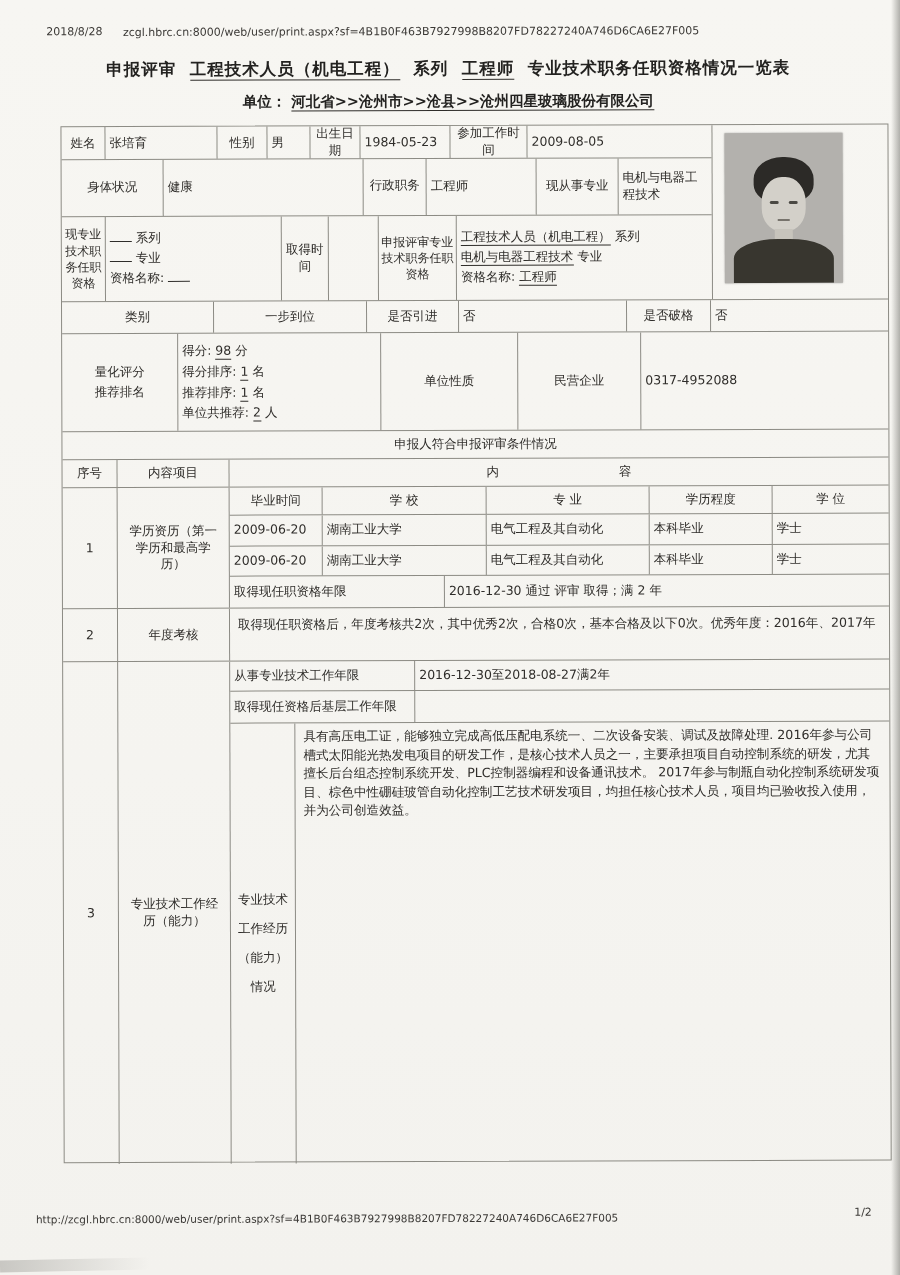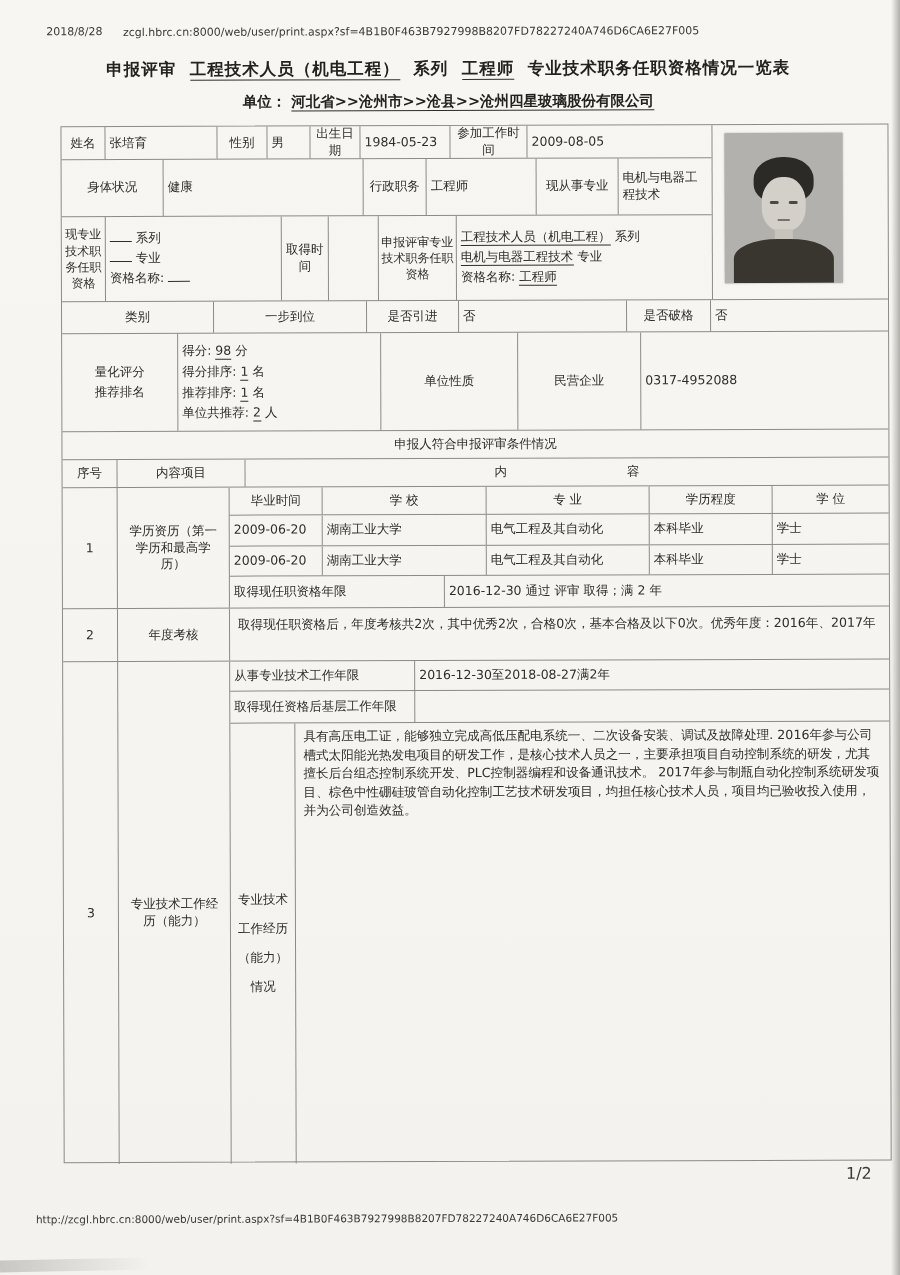--- a/index.html
+++ b/index.html
@@ -46,21 +46,21 @@
   .photo .face{position:absolute;left:50%;top:44px;transform:translateX(-50%);width:44px;height:54px;
     background:#d3d0c9;border-radius:46% 46% 42% 42%;}
   .photo .eye{position:absolute;top:24px;width:9px;height:2.5px;background:#4a4843;border-radius:2px;}
   .photo .eye.l{left:8px;} .photo .eye.r{right:8px;}
   .photo .mouth{position:absolute;bottom:10px;left:50%;transform:translateX(-50%);width:12px;height:2px;background:#77736c;}
   .photo .shirt{position:absolute;bottom:0;left:50%;transform:translateX(-50%);width:100px;height:44px;
     background:#38362f;border-radius:44% 44% 0 0;}
   .photo .neck{position:absolute;bottom:40px;left:50%;transform:translateX(-50%);width:18px;height:14px;background:#c7c4bc;}
 
   .ftr-url{position:absolute;left:34px;top:1212px;font-size:10.5px;color:#3b3936;}
-  .ftr-page{position:absolute;right:30px;top:1165px;font-size:16px;color:#3b3936;}
+  .ftr-page{position:absolute;right:30px;top:1207px;font-size:11px;color:#3b3936;}
 
   .para{font-size:12.6px;line-height:18.5px;text-align:left;}
 </style>
 </head>
 <body>
 
 <div class="page">
   <div class="tilt">
 
     <div class="hdr-date">2018/8/28</div>
@@ -89,21 +89,21 @@
             <div class="cell" style="width:50px;">性别</div>
             <div class="cell left" style="width:43px;">男</div>
             <div class="cell" style="width:50px;padding:2px 1px;">出生日期</div>
             <div class="cell left" style="width:90px;">1984-05-23</div>
             <div class="cell" style="width:77px;padding:2px 1px;">参加工作时间</div>
             <div class="cell left" style="flex:1;">2009-08-05</div>
           </div>
           <div class="row" style="height:57px;">
             <div class="cell" style="width:102px;">身体状况</div>
             <div class="cell left" style="width:200px;">健康</div>
-            <div class="cell" style="width:63px;padding:2px 1px;">行政职务</div>
+            <div class="cell" style="width:63px;padding:2px 1px;font-family:Liberation Mono, monospace;">行政职务</div>
             <div class="cell left" style="width:110px;">工程师</div>
             <div class="cell" style="width:82px;padding:2px 1px;">现从事专业</div>
             <div class="cell left" style="flex:1;">电机与电器工程技术</div>
           </div>
           <div class="row" style="height:85px;">
             <div class="cell small" style="width:44px;padding:2px 2px;">现专业技术职务任职资格</div>
             <div class="cell left" style="width:176px;">
               <div class="stack">
                 <span><span class="blank-u"></span><span>系列</span></span>
                 <span><span class="blank-u"></span><span>专业</span></span>
@@ -164,21 +164,21 @@
         <div class="cell" style="width:123px;">民营企业</div>
         <div class="cell left" style="flex:1;">0317-4952088</div>
       </div>
 
       <div class="band" style="height:28px;">
         <div class="cell" style="flex:1;">申报人符合申报评审条件情况</div>
       </div>
 
       <div class="band" style="height:28px;">
         <div class="cell" style="width:55px;">序号</div>
-        <div class="cell" style="width:128px;">内容项目</div>
+        <div class="cell" style="width:112px;">内容项目</div>
         <div class="cell" style="flex:1;gap:120px;">
           <span>内</span>
           <span>容</span>
         </div>
       </div>
 
       <div class="band" style="height:121px;">
         <div class="cell" style="width:55px;">1</div>
         <div class="cell" style="width:112px;padding:2px 6px;">学历资历（第一学历和最高学历）</div>
         <div class="col" style="flex:1;">

